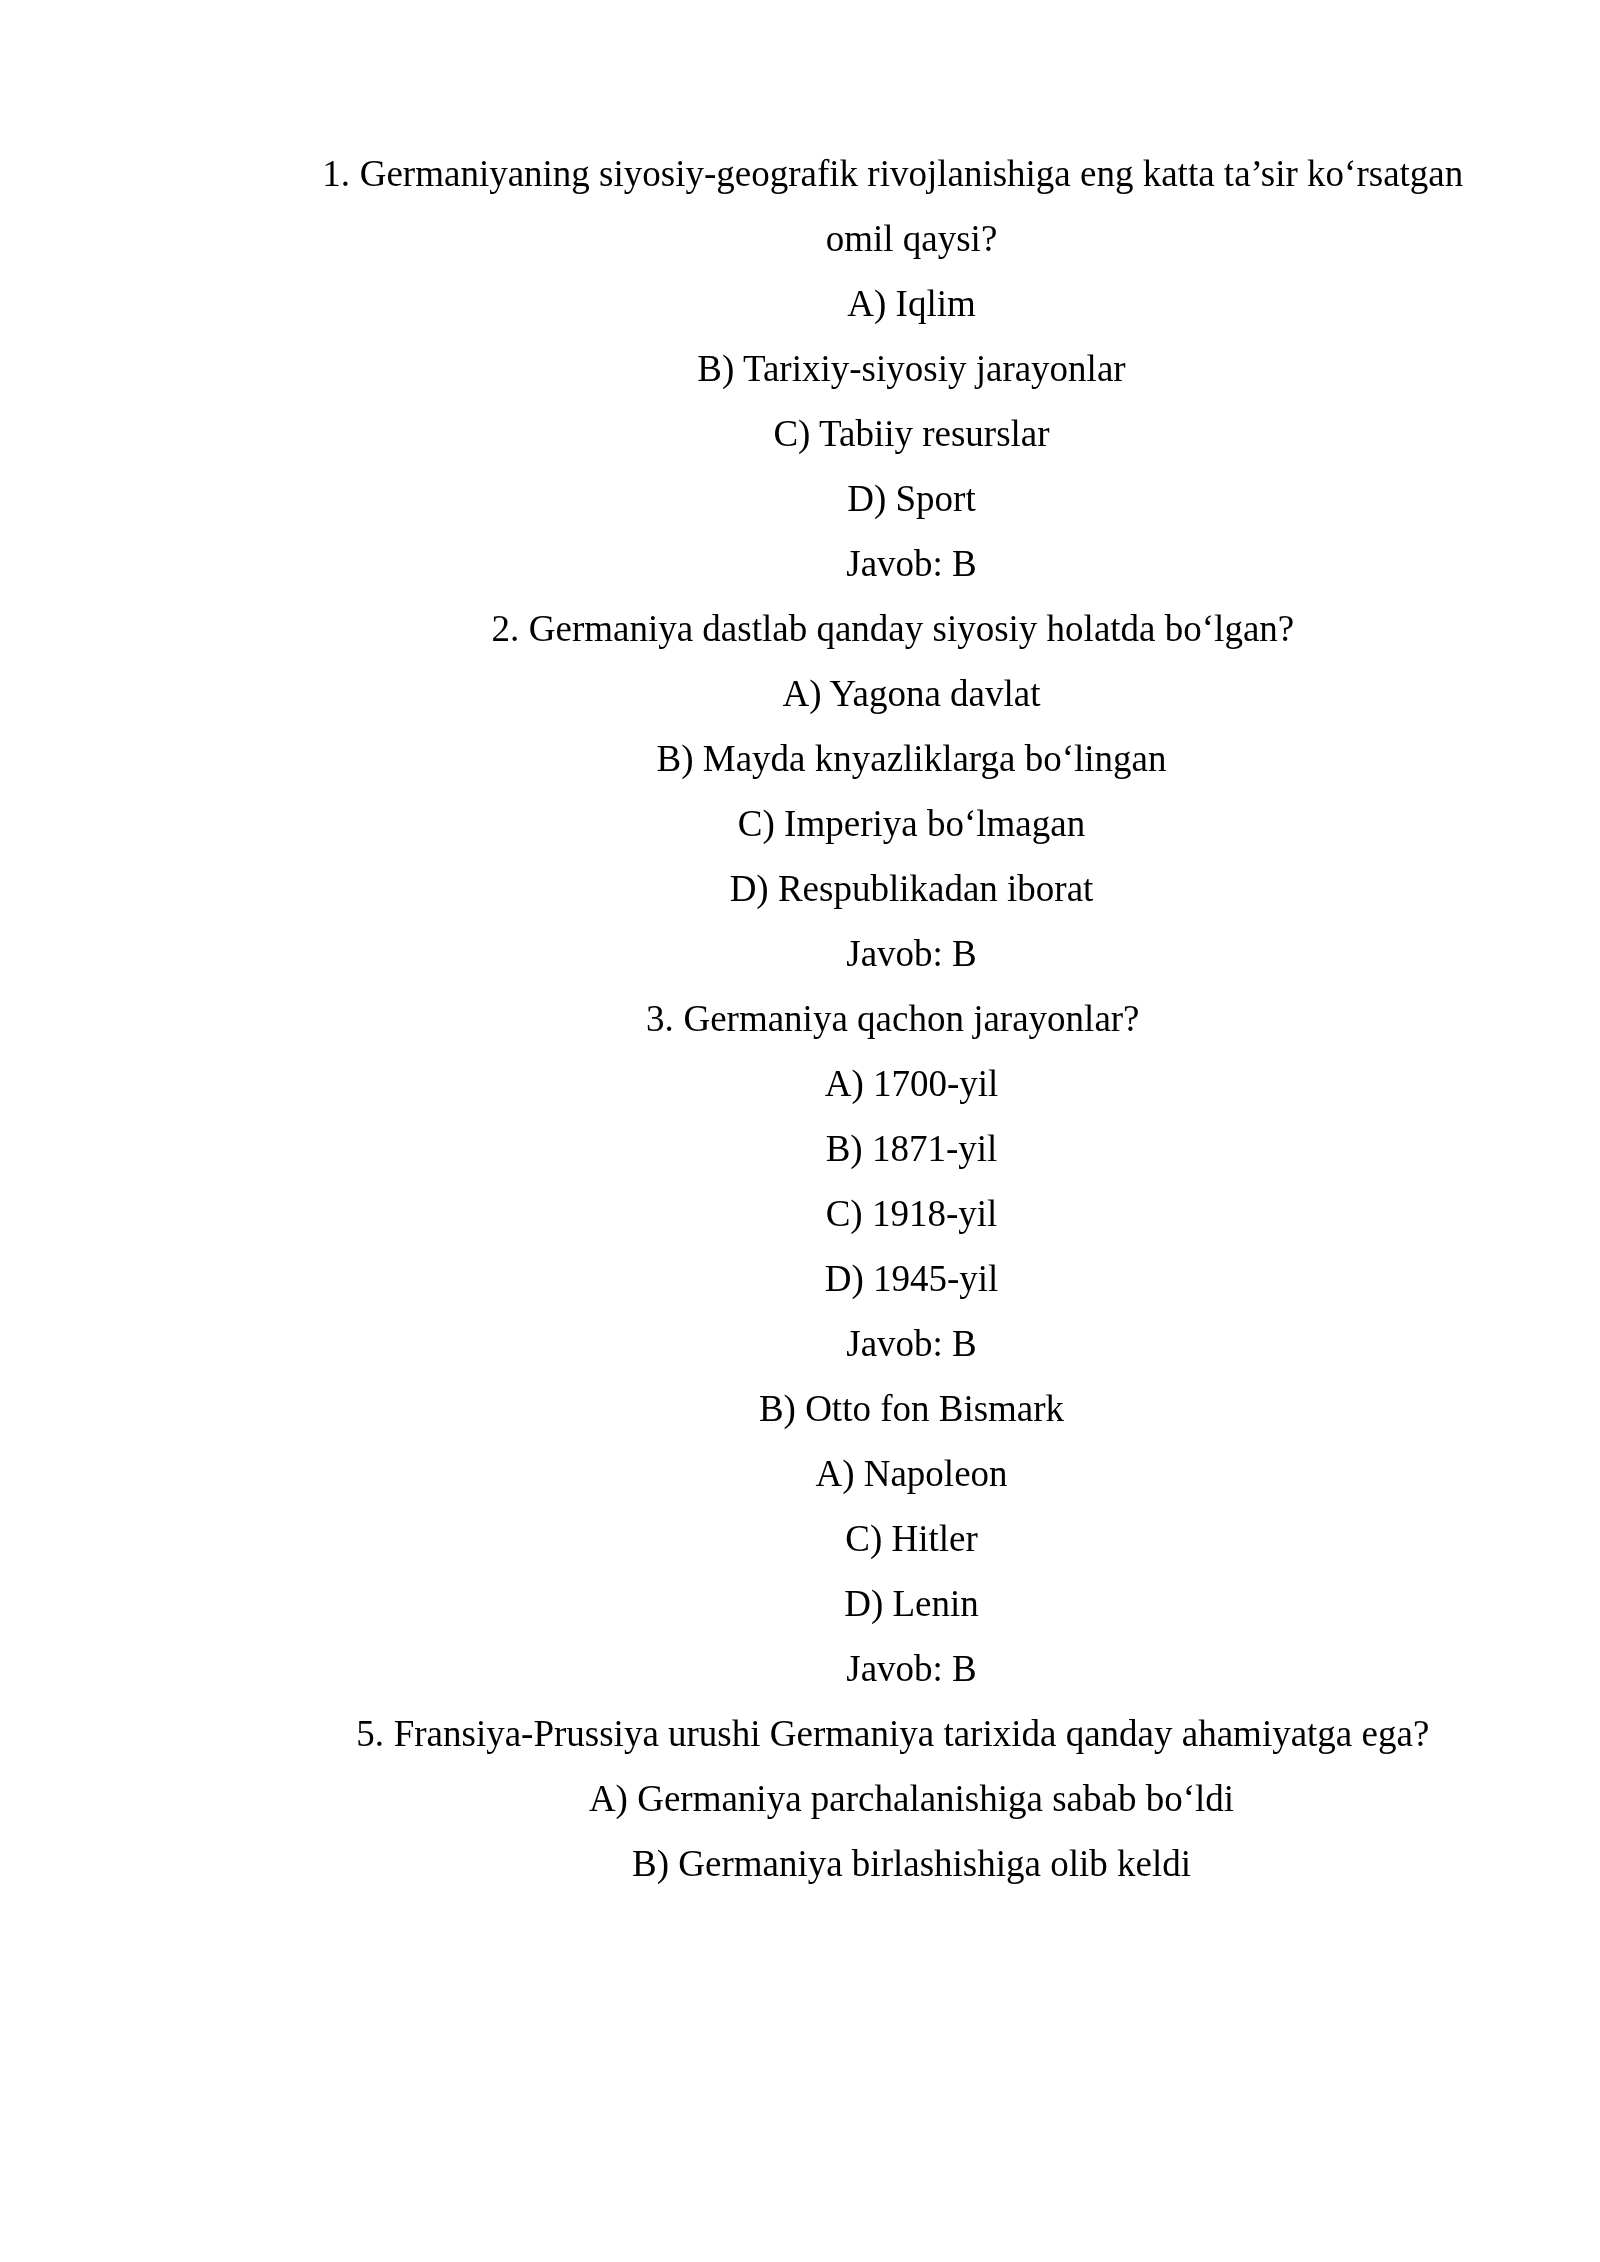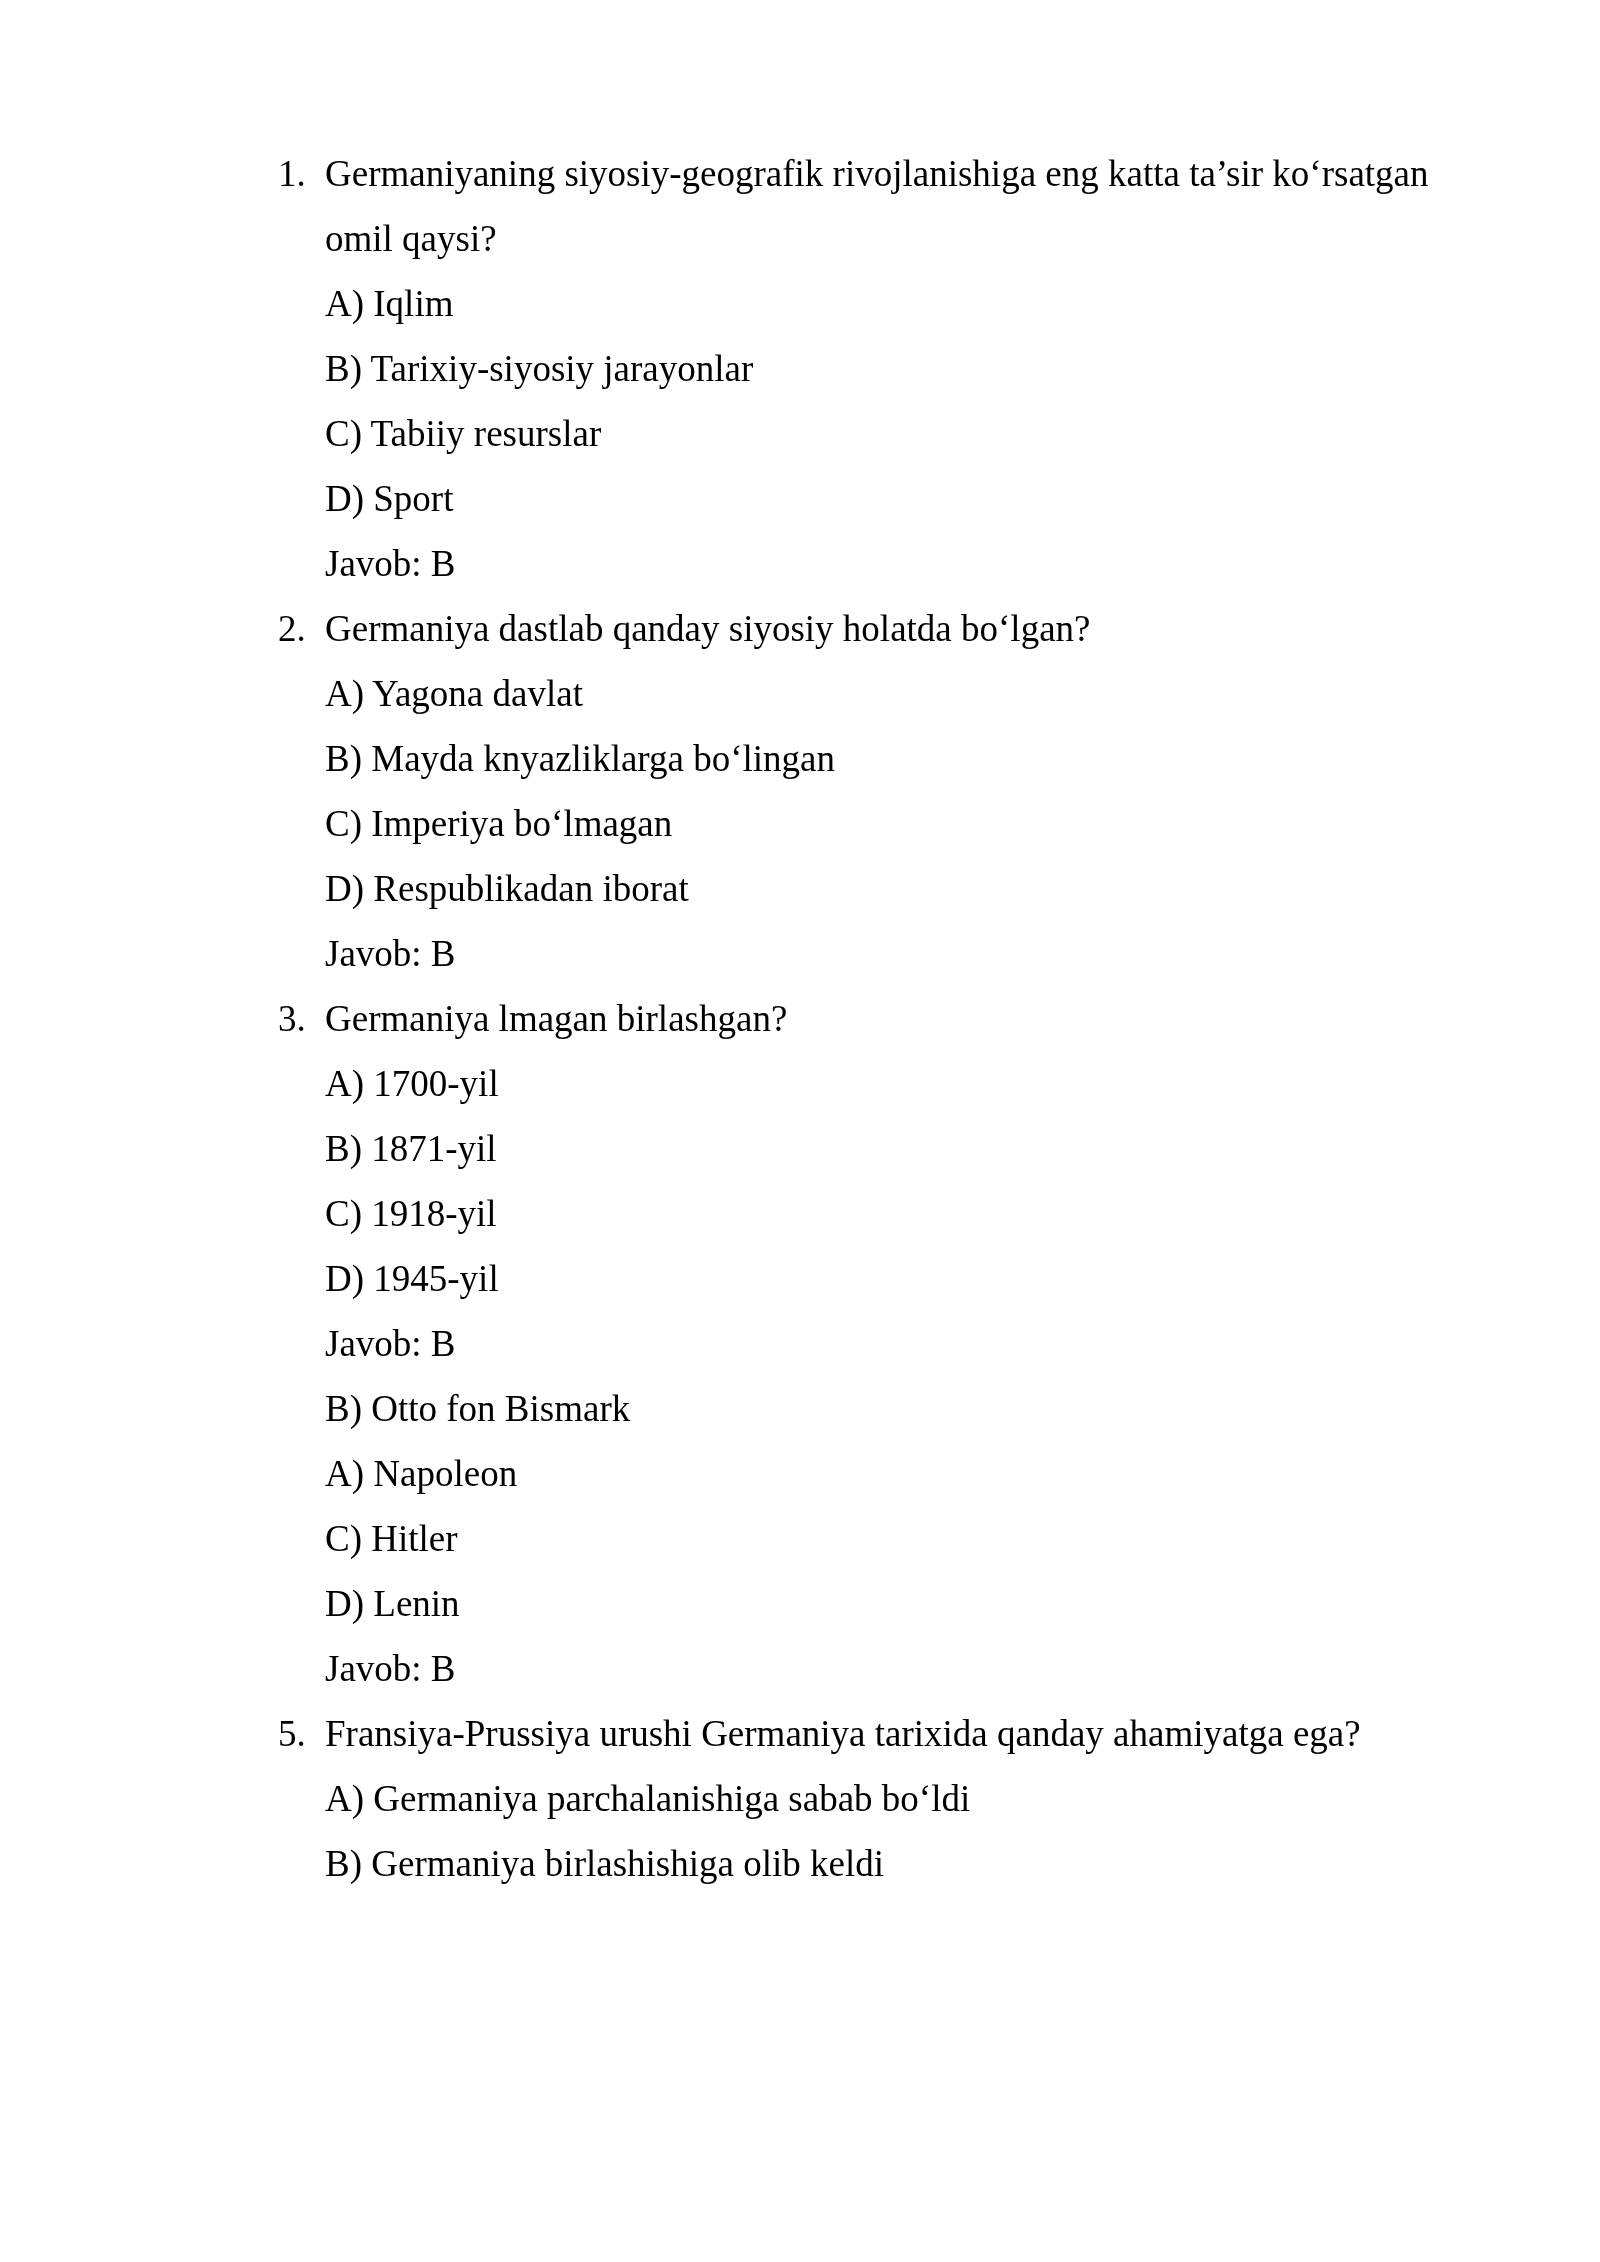--- a/index.html
+++ b/index.html
@@ -6,20 +6,21 @@
   .page {
     position: relative;
     width: 1600px;
     height: 2262px;
     background: #ffffff;
     overflow: hidden;
     font-family: "Liberation Serif", "DejaVu Serif", serif;
     font-size: 37px;
     line-height: 65px;
     color: #000000;
+    text-align: center;
   }
   .content {
     position: absolute;
     left: 278px;
     top: 141px;
     width: 1220px;
   }
   .line { white-space: nowrap; }
   .num { display: inline-block; width: 47px; }
   .indent { padding-left: 47px; }
@@ -48,21 +49,21 @@
       </div>
       <div class="line indent">A) Yagona davlat</div>
       <div class="line indent">B) Mayda knyazliklarga bo‘lingan</div>
       <div class="line indent">C) Imperiya bo‘lmagan</div>
       <div class="line indent">D) Respublikadan iborat</div>
       <div class="line indent">Javob: B</div>
     </div>
 
     <div class="question">
       <div class="line">
-        <span class="num">3.</span><span>Germaniya lmagan birlashgan?</span>
+        <span class="num">3.</span><span>Germaniya qachon jarayonlar?</span>
       </div>
       <div class="line indent">A) 1700-yil</div>
       <div class="line indent">B) 1871-yil</div>
       <div class="line indent">C) 1918-yil</div>
       <div class="line indent">D) 1945-yil</div>
       <div class="line indent">Javob: B</div>
     </div>
 
     <div class="question">
       <div class="line indent">B) Otto fon Bismark</div>

